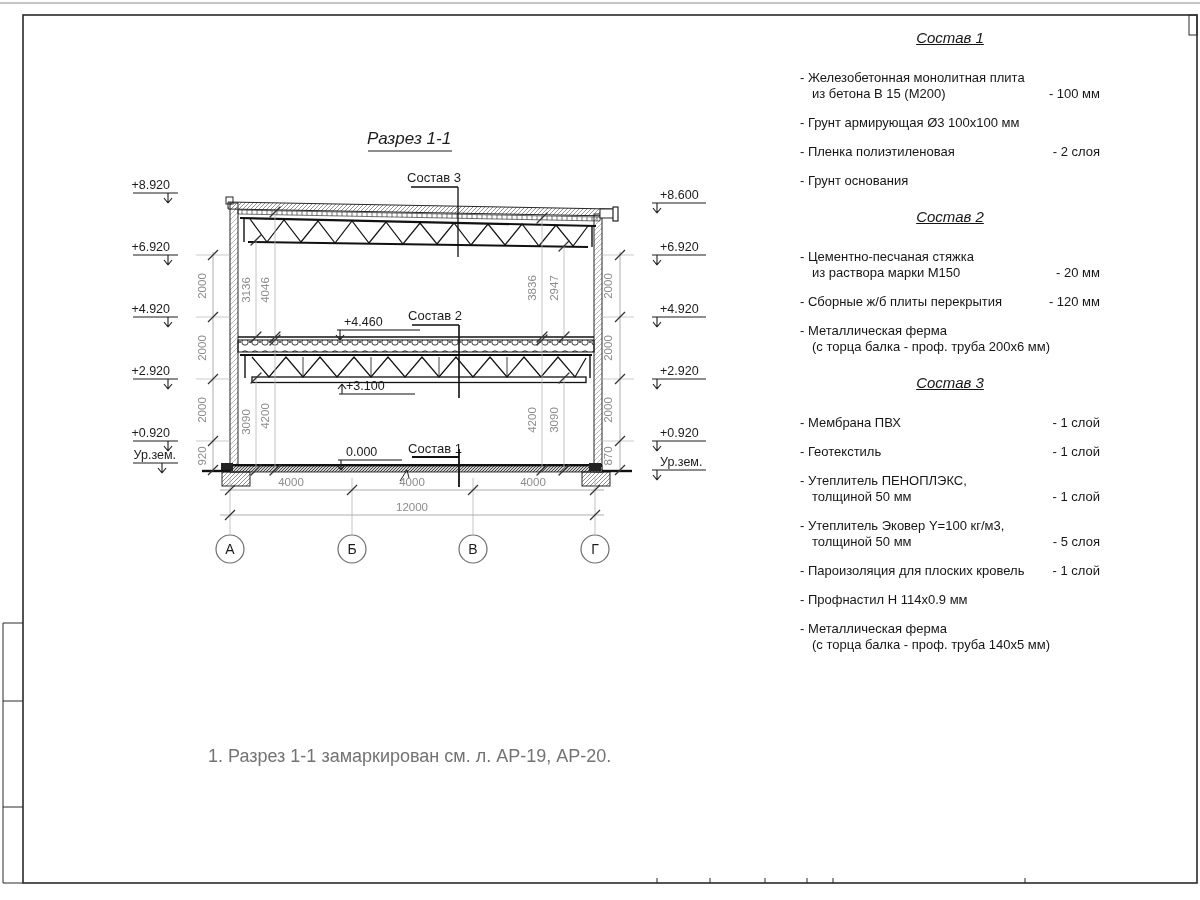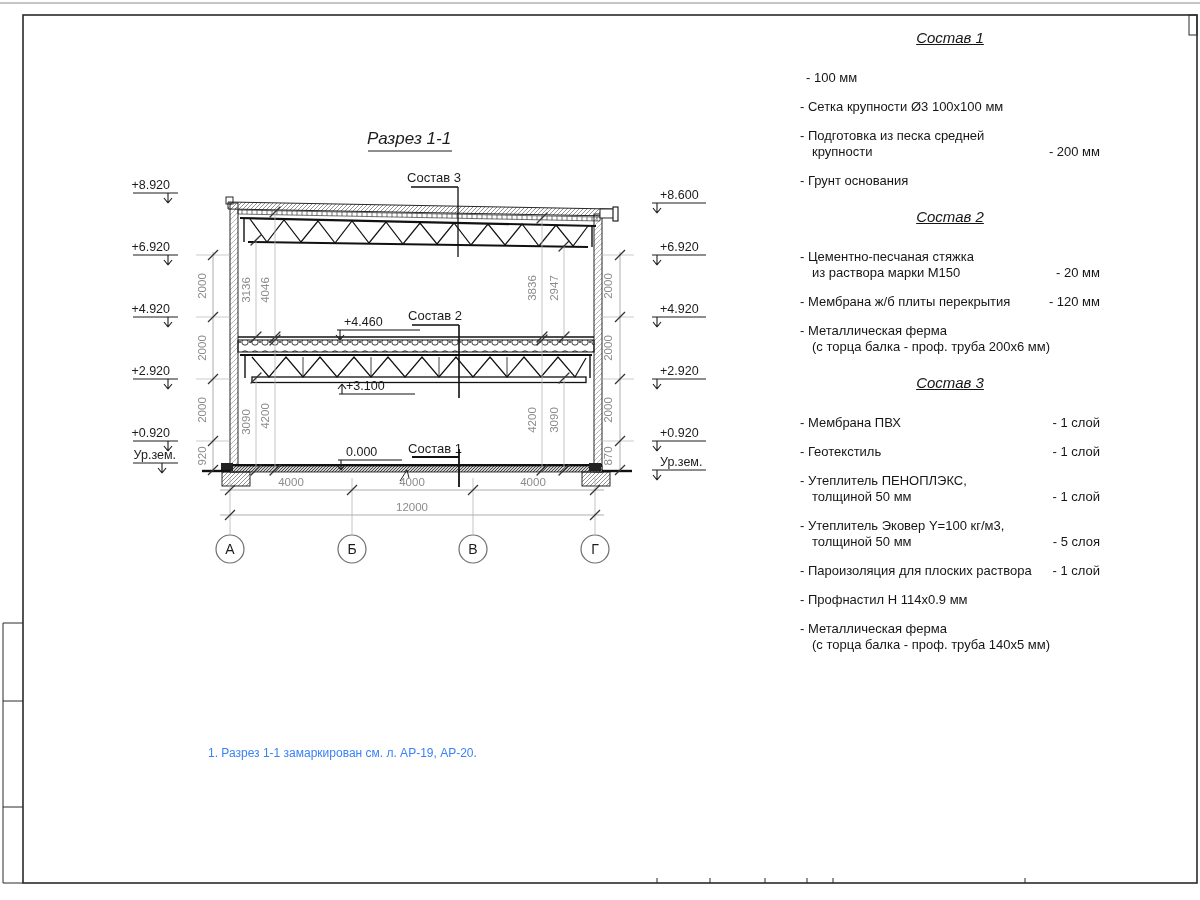--- a/index.html
+++ b/index.html
@@ -7,21 +7,21 @@
          font-family:"Liberation Sans", sans-serif;color:#1c1c1c;}
   .sheet-svg{position:absolute;left:0;top:0;width:1200px;height:900px;}
   
   .specs{position:absolute;left:800px;top:30px;width:300px;font-size:13px;line-height:16px;color:#161616;}
   .spec-section{margin-bottom:20px;}
   .spec-title{font-style:italic;font-size:15px;text-align:center;margin-bottom:24px;}
   .spec-title span{text-decoration:underline;}
   .spec-item{display:flex;justify-content:space-between;align-items:flex-end;margin-bottom:13px;}
   .spec-text{white-space:pre-line;padding-left:12px;text-indent:-12px;}
   .spec-value{white-space:nowrap;padding-left:6px;}
-  .note{position:absolute;left:208px;top:746px;font-size:12px;color:#3b82f6;}
+  .note{position:absolute;left:208px;top:746px;font-size:18px;color:#737373;}
   
   text{font-family:"Liberation Sans", sans-serif;fill:#1c1c1c;}
   .t-title{font-size:17px;font-style:italic;}
   .t-callout{font-size:13px;}
   .t-lvl{font-size:12.5px;}
   .t-dim{font-size:11.5px;fill:#8c8c8c;}
   .t-axis{font-size:14px;}
 </style>
 </head>
 <body>
@@ -250,46 +250,47 @@
     <text class="t-axis" x="473" y="554" text-anchor="middle">В</text>
     <text class="t-axis" x="595" y="554" text-anchor="middle">Г</text>
   </g>
 </svg>
 
 <div class="specs">
 
   <div class="spec-section">
     <div class="spec-title"><span>Состав 1</span></div>
     <div class="spec-item">
+      <div class="spec-text">- Железобетонная  монолитная плита
+из бетона В 15 (М200)</div>
       <div class="spec-value">- 100 мм</div>
     </div>
     <div class="spec-item">
-      <div class="spec-text">- Сетка крупности Ø3 100х100 мм</div>
-      <div class="spec-value"></div>
-    </div>
-    <div class="spec-item">
-      <div class="spec-text">- Подготовка из песка средней
-крупности</div>
-      <div class="spec-value">- 200 мм</div>
+      <div class="spec-text">- Грунт армирующая Ø3 100х100 мм</div>
+      <div class="spec-value"></div>
+    </div>
+    <div class="spec-item">
+      <div class="spec-text">- Пленка полиэтиленовая</div>
+      <div class="spec-value">-  2 слоя</div>
     </div>
     <div class="spec-item">
       <div class="spec-text">- Грунт основания</div>
       <div class="spec-value"></div>
     </div>
   </div>
 
   <div class="spec-section">
     <div class="spec-title"><span>Состав 2</span></div>
     <div class="spec-item">
       <div class="spec-text">- Цементно-песчаная стяжка
 из раствора марки М150</div>
       <div class="spec-value">- 20 мм</div>
     </div>
     <div class="spec-item">
-      <div class="spec-text">- Мембрана ж/б плиты перекрытия</div>
+      <div class="spec-text">- Сборные ж/б плиты перекрытия</div>
       <div class="spec-value">- 120 мм</div>
     </div>
     <div class="spec-item">
       <div class="spec-text">- Металлическая ферма
 (с торца балка - проф. труба 200х6 мм)</div>
       <div class="spec-value"></div>
     </div>
   </div>
 
   <div class="spec-section">
@@ -306,21 +307,21 @@
       <div class="spec-text">- Утеплитель ПЕНОПЛЭКС,
 толщиной 50 мм</div>
       <div class="spec-value">- 1 слой</div>
     </div>
     <div class="spec-item">
       <div class="spec-text">- Утеплитель Эковер Y=100 кг/м3,
 толщиной 50 мм</div>
       <div class="spec-value">- 5 слоя</div>
     </div>
     <div class="spec-item">
-      <div class="spec-text">- Пароизоляция для плоских раствора</div>
+      <div class="spec-text">- Пароизоляция для плоских кровель</div>
       <div class="spec-value">- 1 слой</div>
     </div>
     <div class="spec-item">
       <div class="spec-text">- Профнастил Н 114х0.9 мм</div>
       <div class="spec-value"></div>
     </div>
     <div class="spec-item">
       <div class="spec-text">- Металлическая ферма
 (с торца балка - проф. труба 140х5 мм)</div>
       <div class="spec-value"></div>

